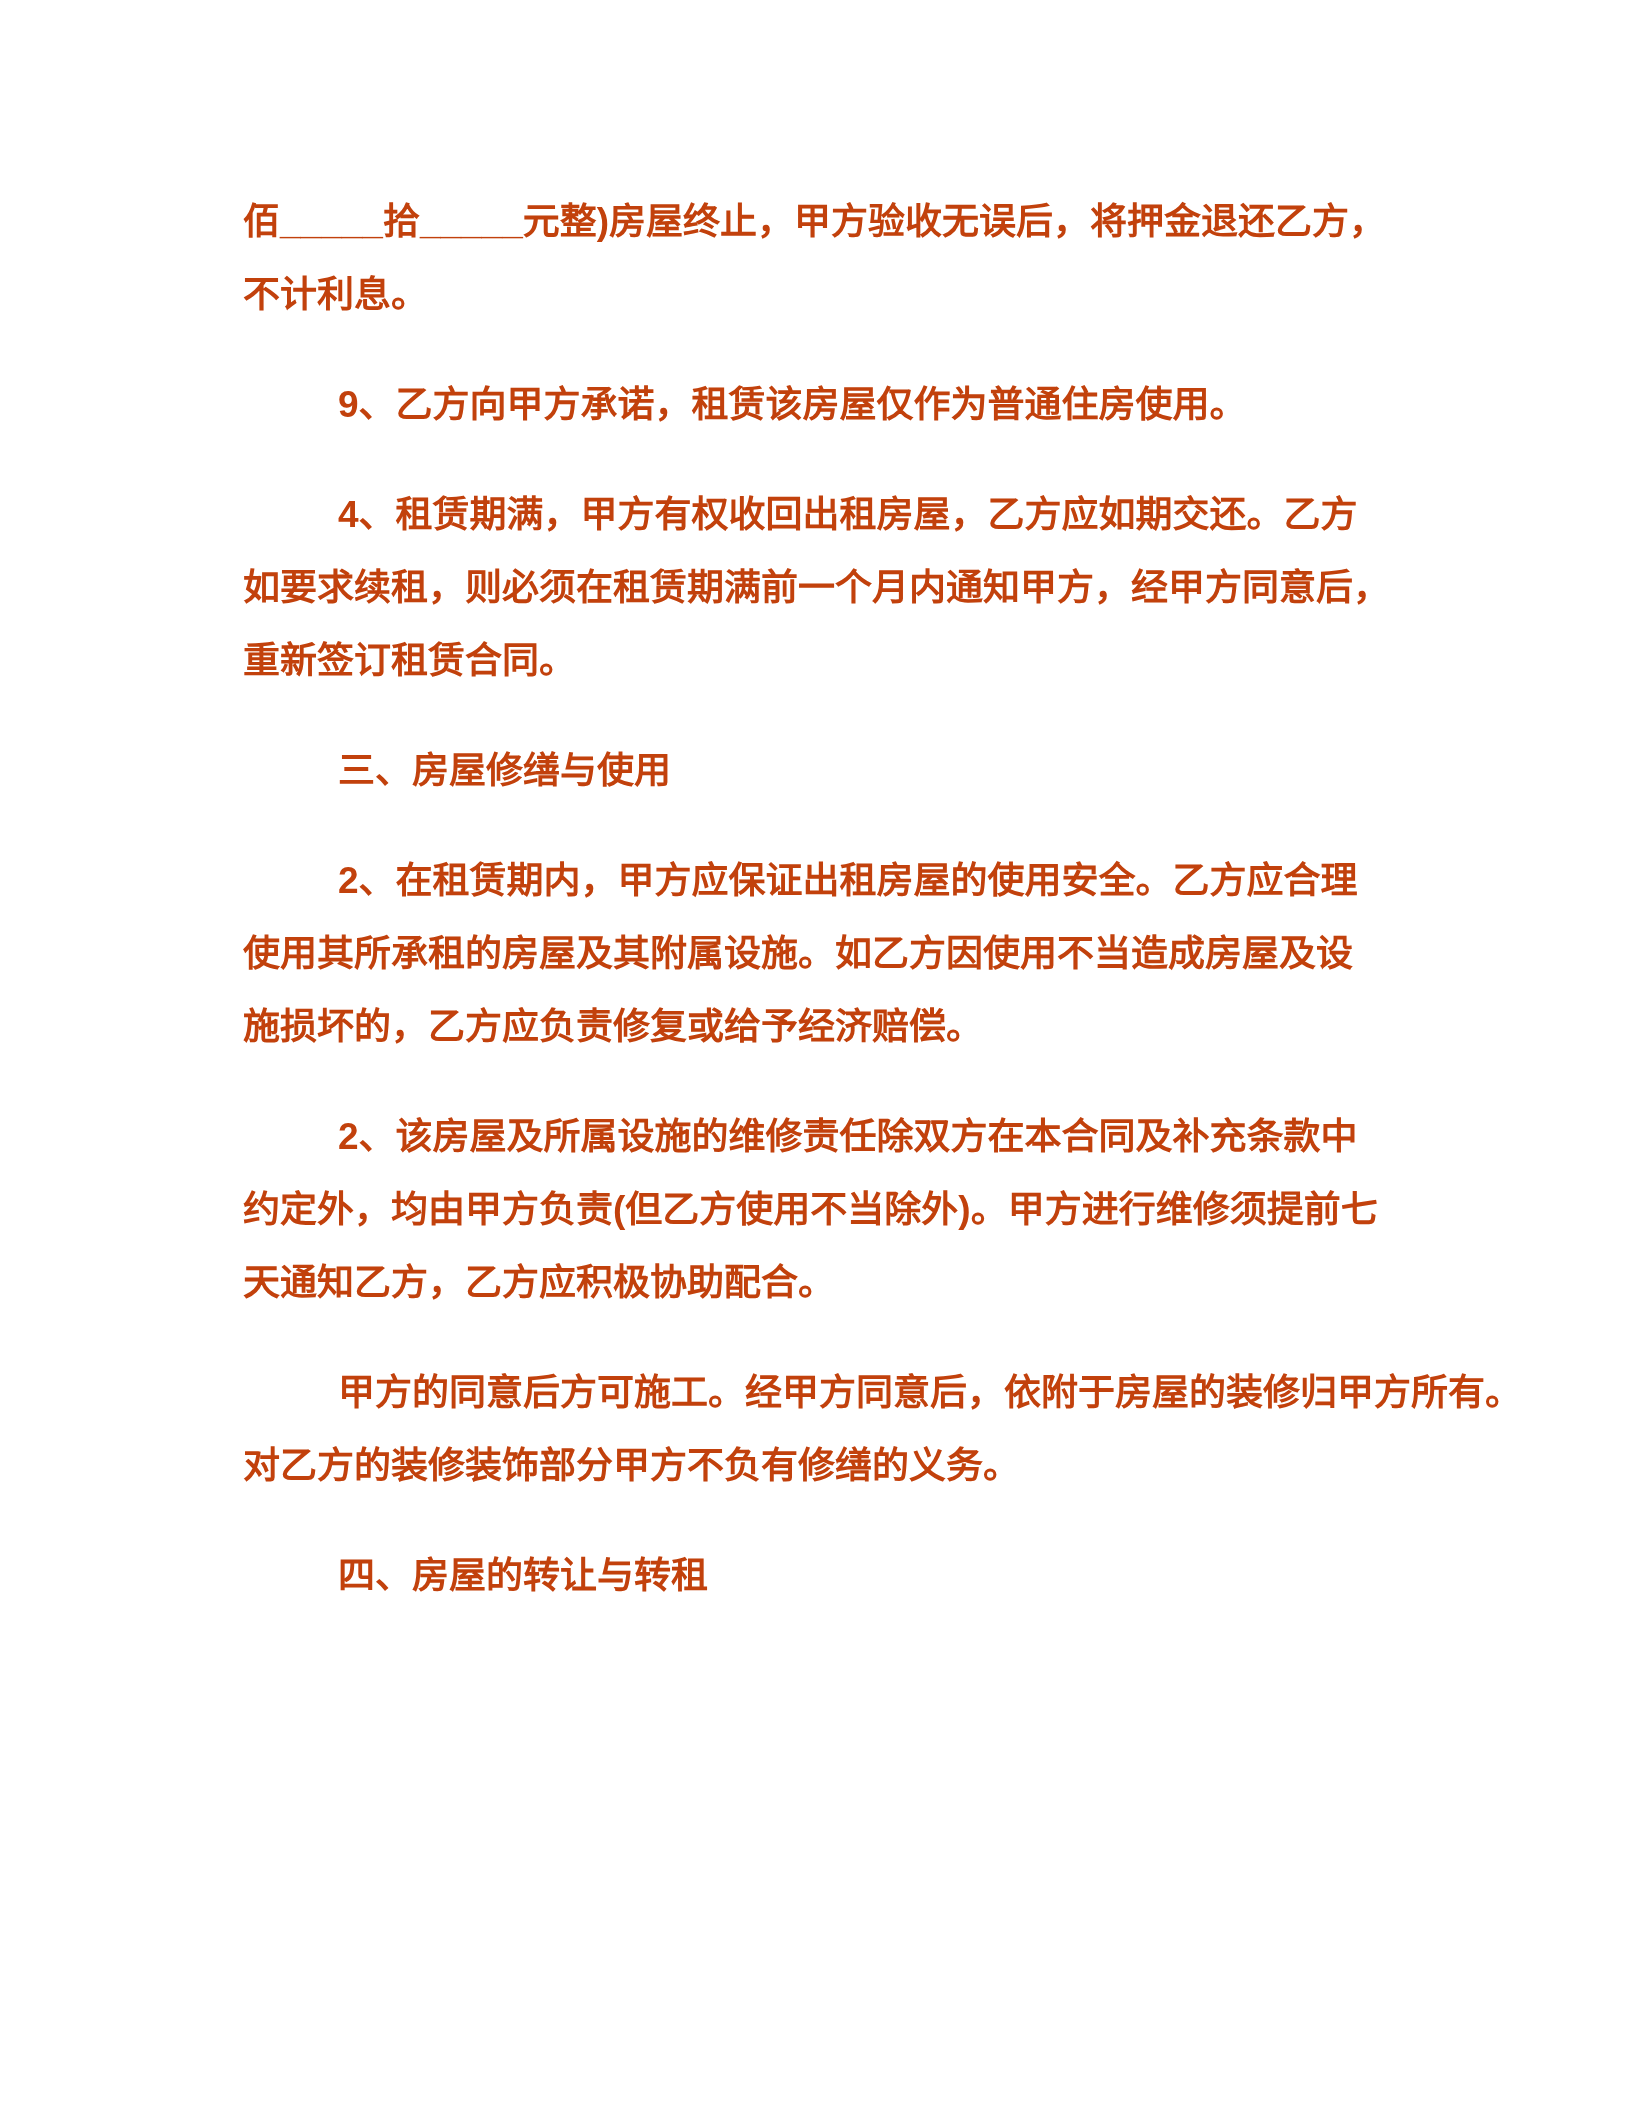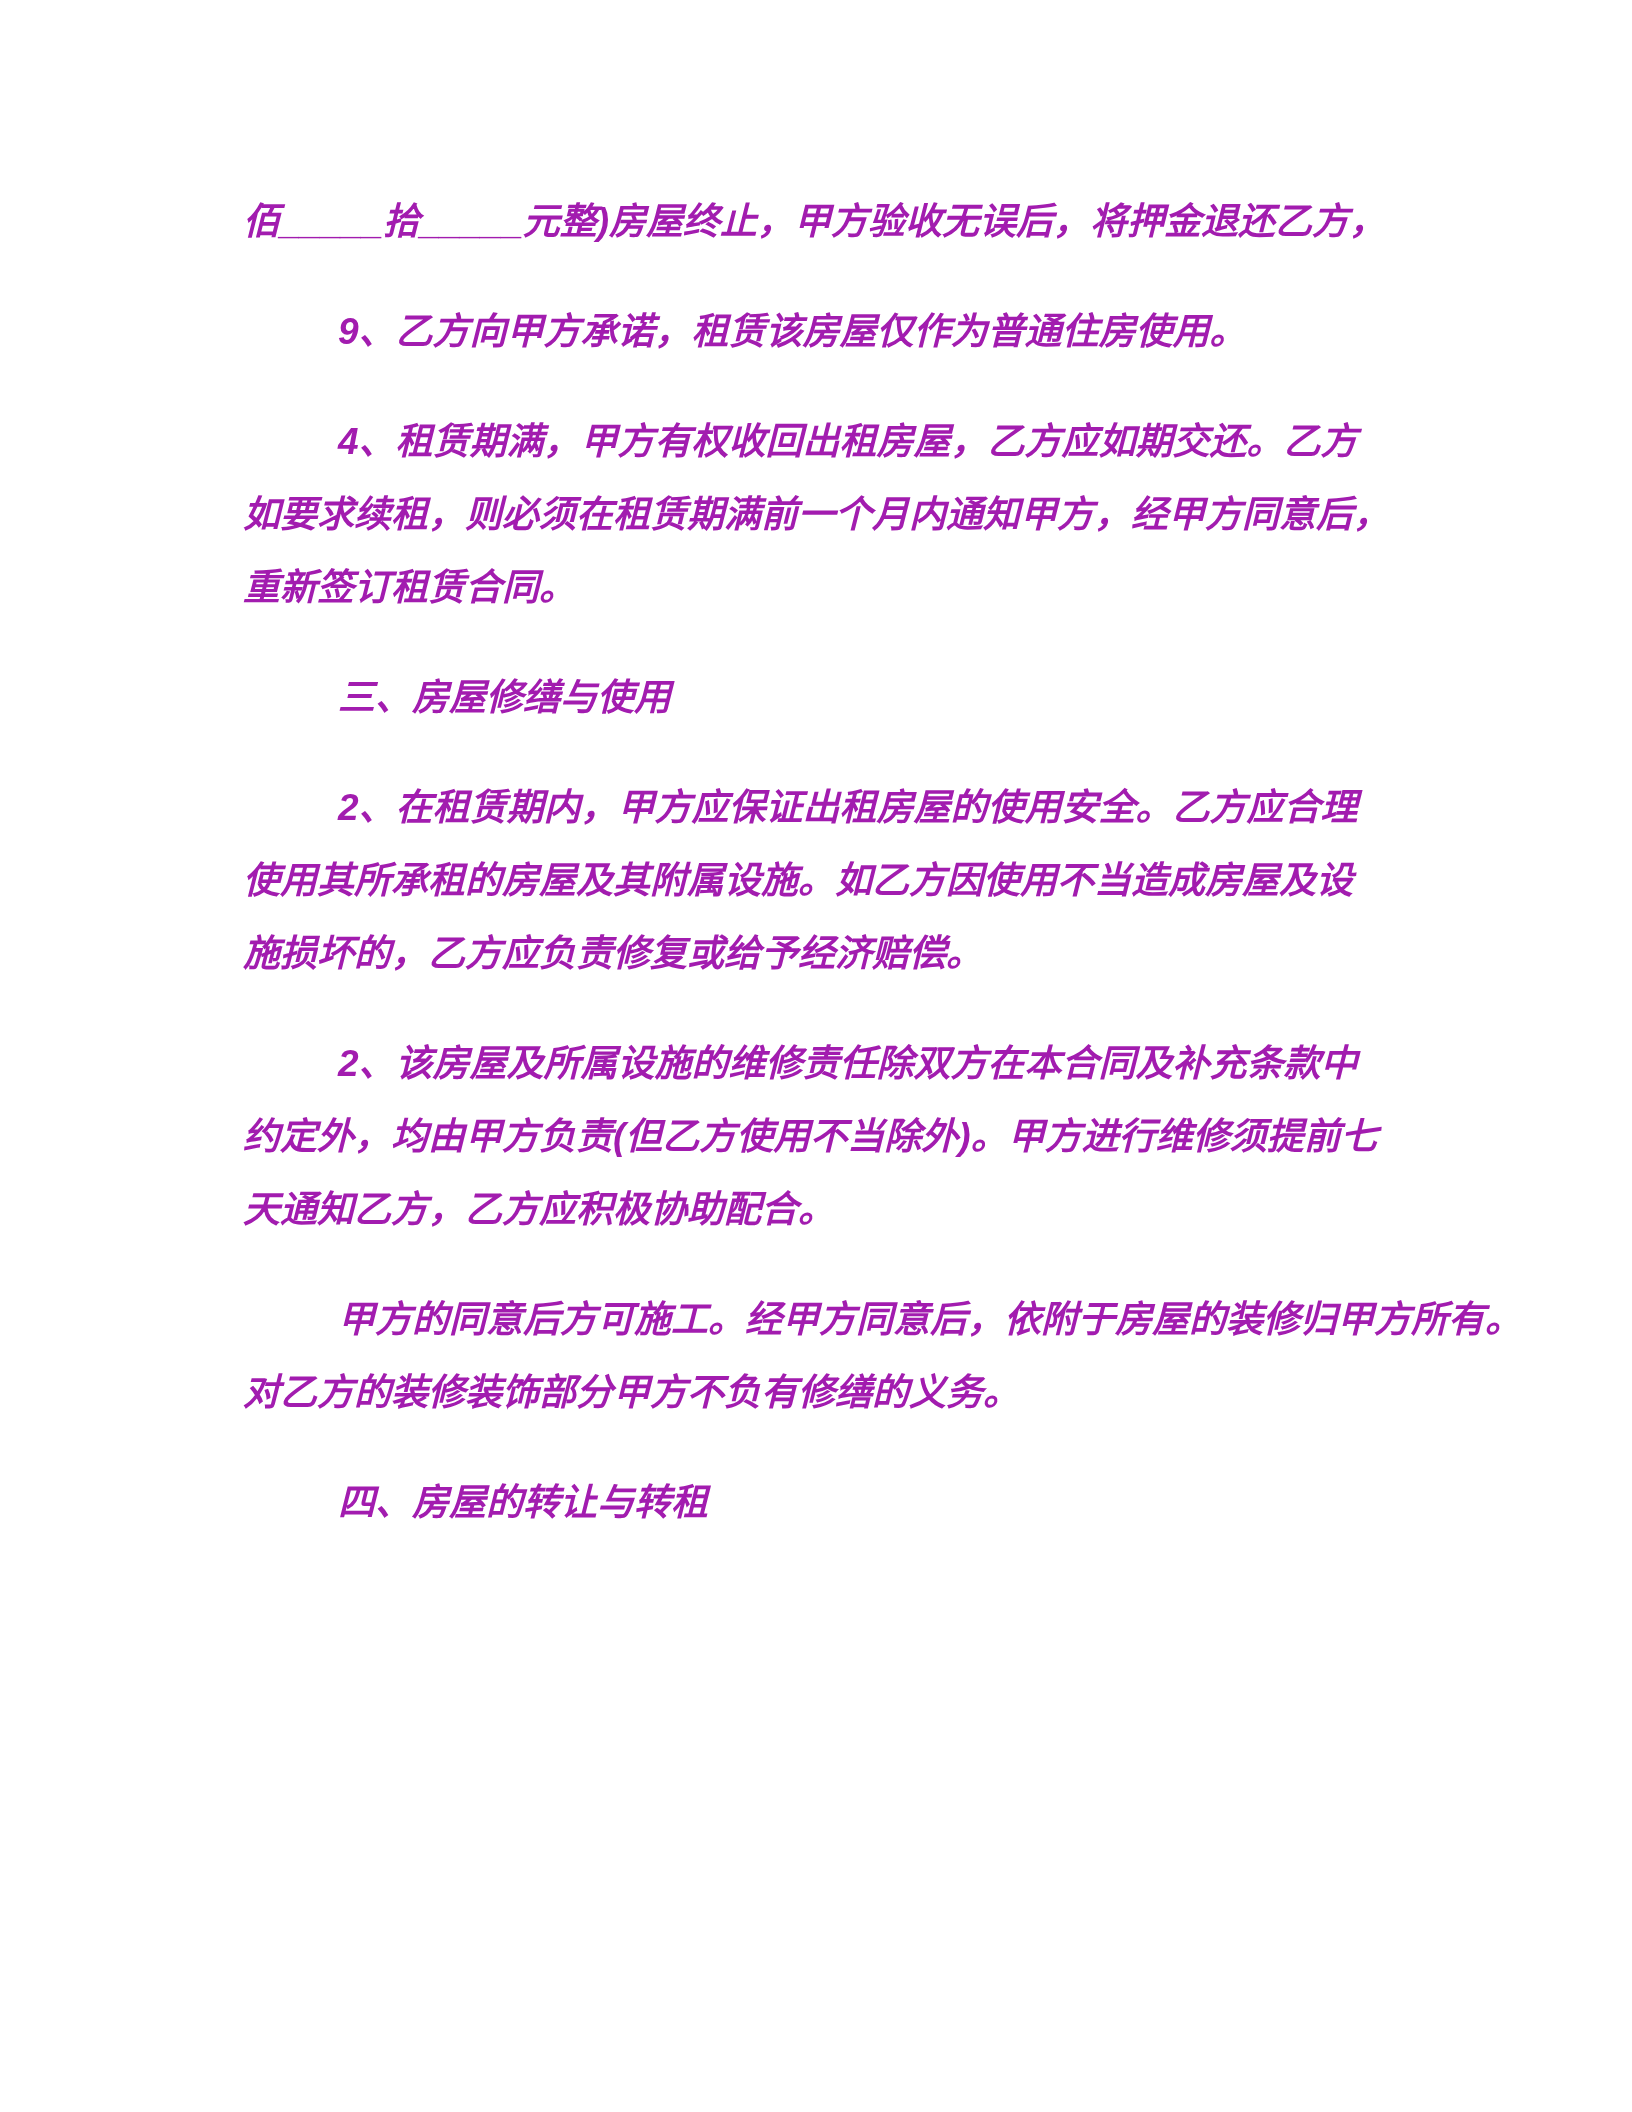--- a/index.html
+++ b/index.html
@@ -31,24 +31,25 @@
     letter-spacing: 0;
   }
   
   .para.indent .line:first-child {
     padding-left: 95px;
   }
 </style>
 </head>
 <body>
 
-<div class="page" style="background: rgb(255, 255, 255); color: #a21caf; font-style: italic;">
+<div class="page" style="background: rgb(255, 255, 255); color: #c2410c;">
   <div id="doc-body">
       <div class="para">
         <span class="line">佰_____拾_____元整)房屋终止，甲方验收无误后，将押金退还乙方，</span>
+        <span class="line">不计利息。</span>
       </div>
       <div class="para indent">
         <span class="line">9、乙方向甲方承诺，租赁该房屋仅作为普通住房使用。</span>
       </div>
       <div class="para indent">
         <span class="line">4、租赁期满，甲方有权收回出租房屋，乙方应如期交还。乙方</span>
         <span class="line">如要求续租，则必须在租赁期满前一个月内通知甲方，经甲方同意后，</span>
         <span class="line">重新签订租赁合同。</span>
       </div>
       <div class="para indent">

